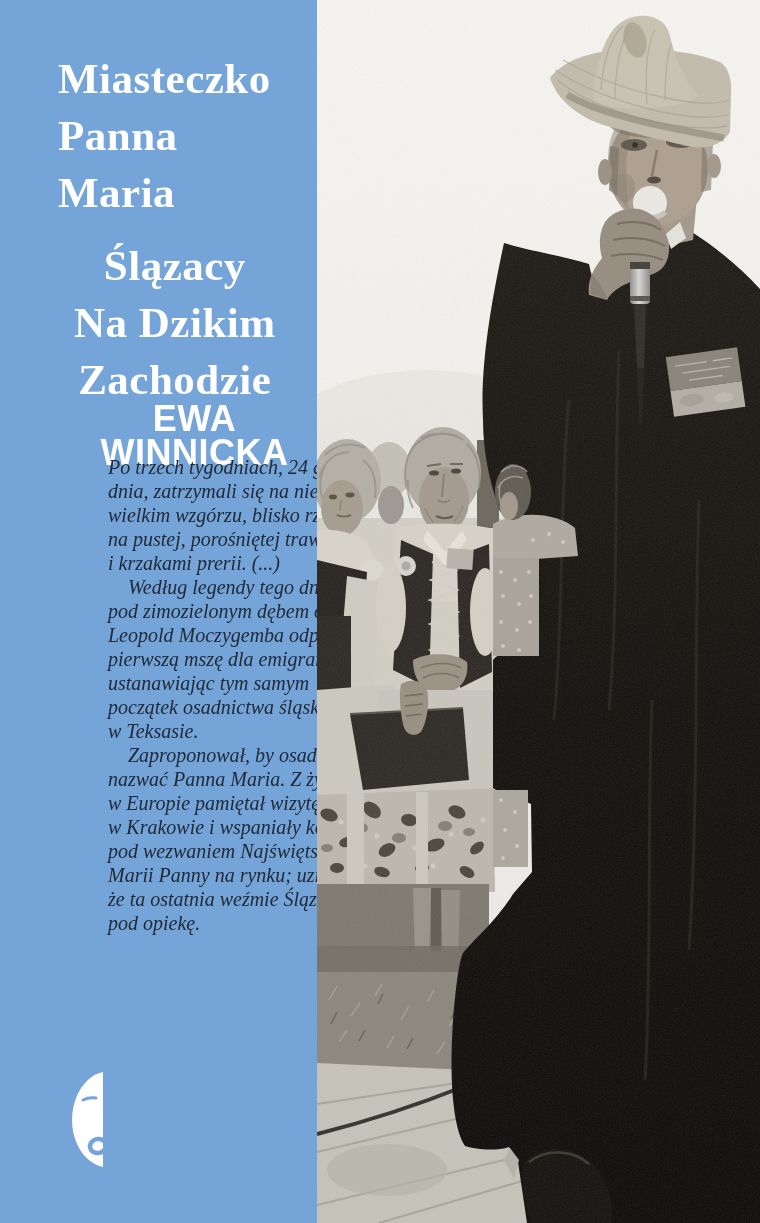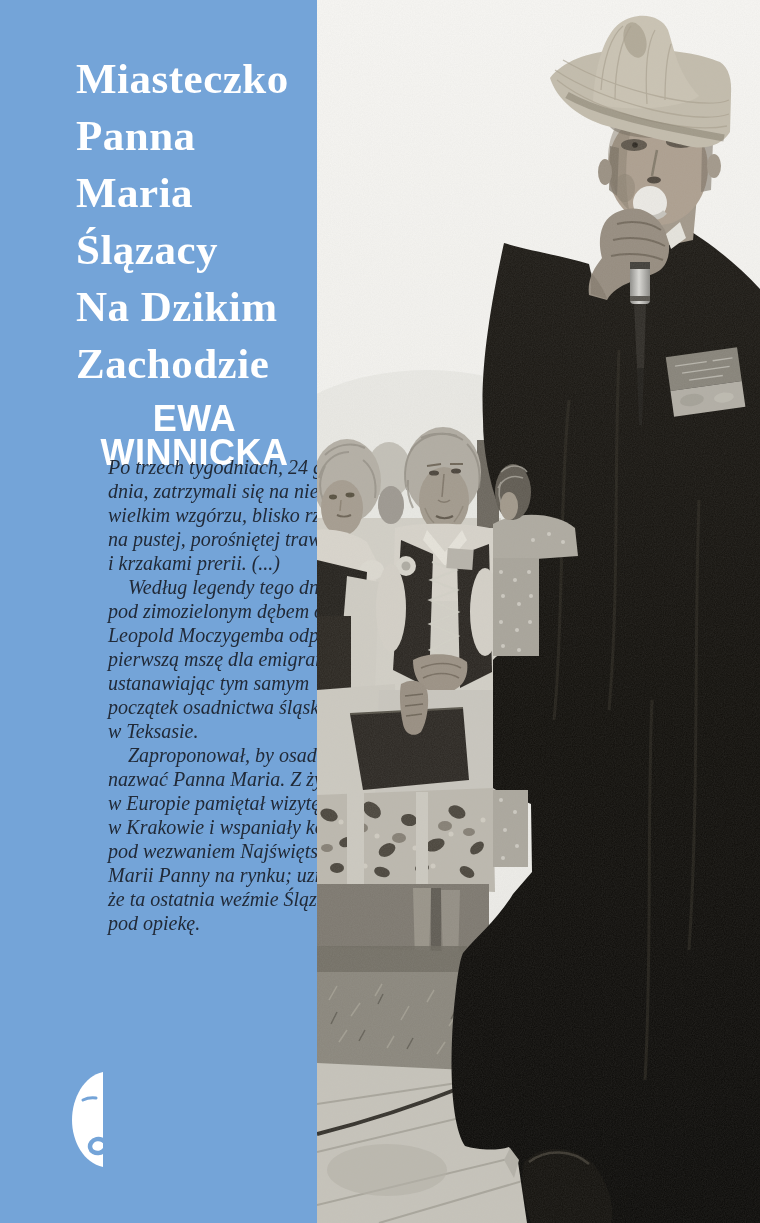--- a/index.html
+++ b/index.html
@@ -7,25 +7,25 @@
     position:relative;width:760px;height:1223px;overflow:hidden;
     font-family:"Liberation Serif", serif;
   }
   
   #panel{
     position:absolute;left:0;top:0;width:317px;height:1223px;
     background:#74a4d8;
   }
   .pre{white-space:pre;}
   #title-block{
-    position:absolute;left:76px;top:50px;
+    position:absolute;left:58px;top:50px;
     color:#ffffff;font-weight:700;font-size:43px;line-height:57px;
     letter-spacing:0.5px;
   }
-  #book-subtitle{margin:0;}
+  #book-subtitle{margin:16px;text-align:center;}
   #book-title{margin:0;}
   #author-name{
     position:absolute;left:72px;top:402px;
     font-family:"Liberation Sans", sans-serif;
     color:#ffffff;font-weight:700;font-size:36px;line-height:34px;
     letter-spacing:0.5px;
     text-align:center;
   }
   #excerpt{
     position:absolute;left:72px;top:455px;width:240px;

